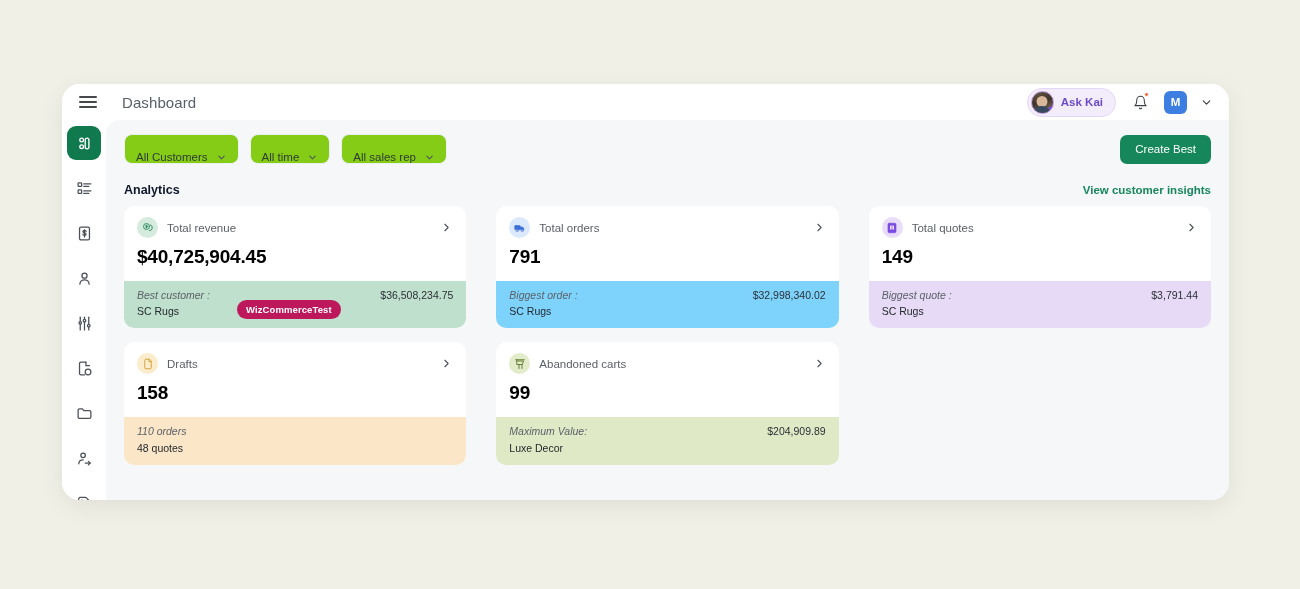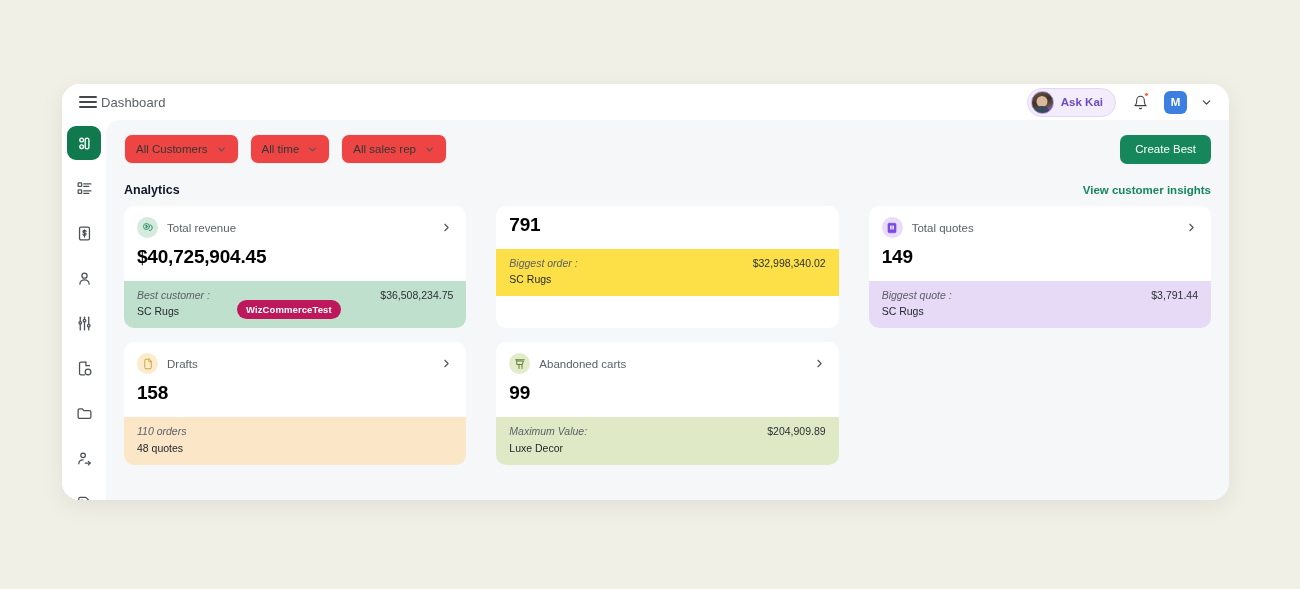--- a/index.html
+++ b/index.html
@@ -53,21 +53,22 @@
     margin-left: 5px;
   }
   .hamburger span {
     display: block;
     height: 1.8px;
     width: 18px;
     background: #44484d;
     border-radius: 2px;
   }
   .breadcrumb {
-    font-size: 13px;
+    margin-left: 21px;
+    font-size: 15px;
     color: #5a6068;
     letter-spacing: .1px;
   }
   .topbar-right {
     margin-left: auto;
     display: flex;
     align-items: center;
     gap: 13px;
   }
   .ask-kai {
@@ -198,27 +199,27 @@
     overflow: hidden;
   }
 
   
   .filter-row {
     display: flex;
     align-items: center;
     gap: 11px;
   }
   .filter-chip {
-    background: #ef4444;
+    background: #84cc16;
     border: 1px solid #eceff2;
     border-radius: 8px;
     height: 30px;
     padding: 0 11px;
     display: flex;
-    align-items: center;
+    align-items: flex-end;
     gap: 8px;
     font-size: 11.5px;
     color: #2f3a33;
     cursor: pointer;
     white-space: nowrap;
   }
   .filter-chip .cv { color: #4e565e; display:flex; }
   .create-order {
     margin-left: auto;
     background: #16875a;
@@ -518,22 +519,38 @@
           <div class="kpi-foot" style="background:#bfe0cc">
             <div class="kpi-foot-top">
               <span class="kpi-foot-key">Best customer :</span>
               <span class="kpi-foot-amount">$36,508,234.75</span>
             </div>
             <div class="kpi-foot-sub">SC Rugs</div>
           </div>
         </div>
 
         <div class="kpi-card">
+          <div class="kpi-head">
+            <span class="kpi-icon" style="background:#dce8fb">
+              <svg width="12" height="12" viewBox="0 0 24 24" fill="#3a6fd8" stroke="#3a6fd8" stroke-width="1.2" stroke-linecap="round" stroke-linejoin="round">
+                <rect x="1.5" y="7" width="11" height="8.5" rx="1.4"></rect>
+                <path d="M12.5 10h4.2l3.3 3.2v2.3h-7.5z"></path>
+                <circle cx="6" cy="17.6" r="1.9" fill="#fff"></circle>
+                <circle cx="16.4" cy="17.6" r="1.9" fill="#fff"></circle>
+              </svg>
+            </span>
+            <span class="kpi-label">Total orders</span>
+            <span class="kpi-arrow">
+              <svg width="13" height="13" viewBox="0 0 24 24" fill="none" stroke="currentColor" stroke-width="2" stroke-linecap="round" stroke-linejoin="round">
+                  <polyline points="9 18 15 12 9 6"></polyline>
+                </svg>
+            </span>
+          </div>
           <div class="kpi-value">791</div>
-          <div class="kpi-foot" style="background:#fde047">
+          <div class="kpi-foot" style="background:#7dd3fc">
             <div class="kpi-foot-top">
               <span class="kpi-foot-key">Biggest order :</span>
               <span class="kpi-foot-amount">$32,998,340.02</span>
             </div>
             <div class="kpi-foot-sub">SC Rugs</div>
           </div>
         </div>
 
         <div class="kpi-card">
           <div class="kpi-head">

